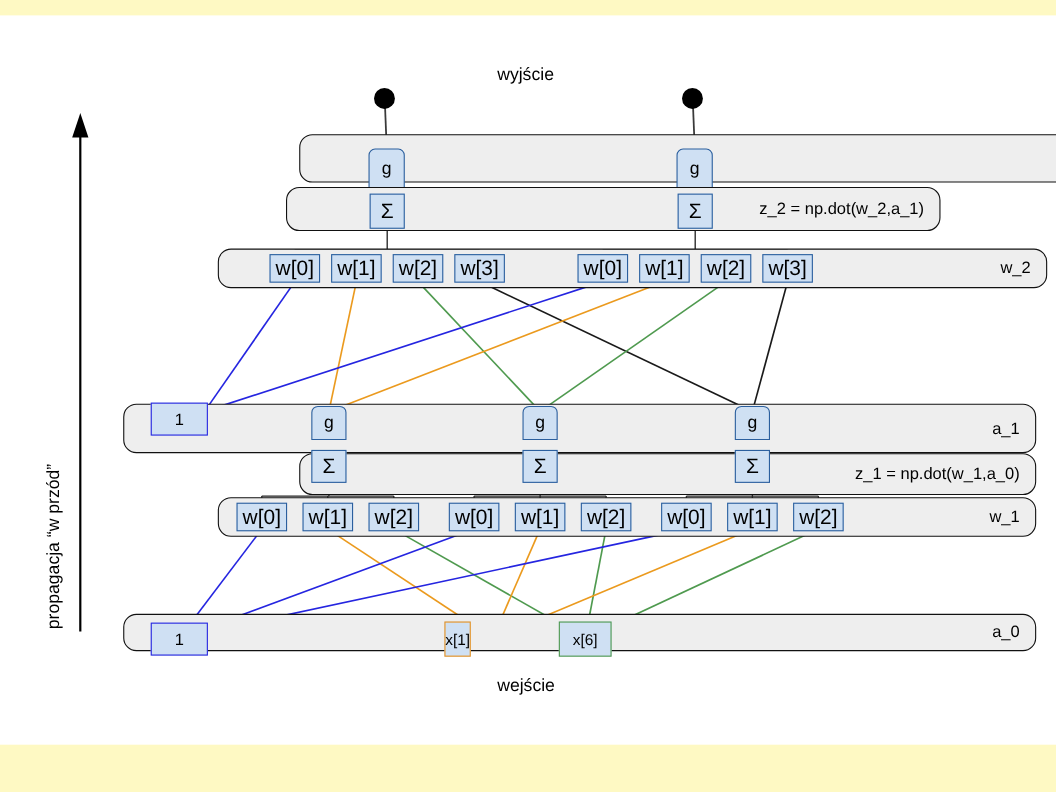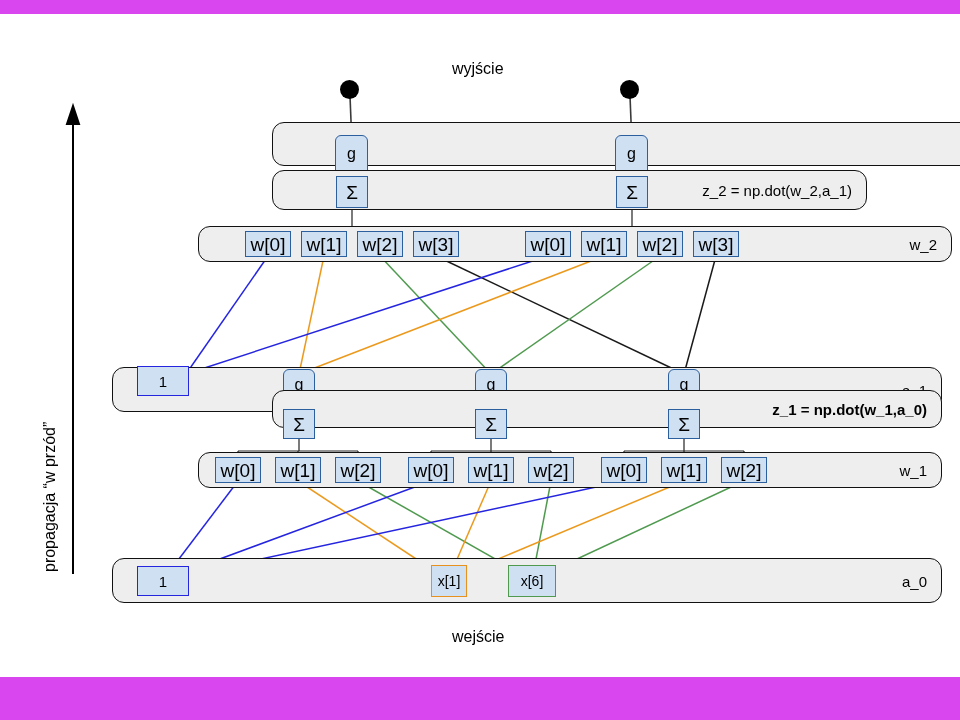--- a/index.html
+++ b/index.html
@@ -1,17 +1,17 @@
 <!DOCTYPE html>
 <html><head>
 <meta charset="utf-8">
 <style>
   html,body{margin:0;padding:0;background:#000;}
   body{width:960px;height:720px;font-family:"Liberation Sans",sans-serif;}
-  #root{position:relative;width:960px;height:720px;background:#d946ef;overflow:hidden;}
+  #root{position:relative;width:960px;height:720px;background:#fef9c3;overflow:hidden;}
   #canvas{position:absolute;left:0;top:14px;width:960px;height:663px;background:#fff;}
   .svg-layer{position:absolute;left:0;top:0;width:960px;height:663px;}
 
   .band{
     position:absolute;
     background:#eeeeee;
     border:1.4px solid #111;
     border-radius:12px;
     box-sizing:border-box;
   }
@@ -149,31 +149,31 @@
 
       <line x1="624" y1="467" x2="163" y2="566" stroke="#2525e0" stroke-width="1.5"></line>
       <line x1="684" y1="467" x2="448" y2="566" stroke="#eb9a1e" stroke-width="1.5"></line>
       <line x1="744" y1="467" x2="532" y2="566" stroke="#4f9a4f" stroke-width="1.5"></line>
     </svg>
 
     <div class="out-dot" style="left:340px;top:66px;"></div>
     <div class="out-dot" style="left:620px;top:66px;"></div>
 
     <div class="free-text" style="left:452px;top:46px;">wyjście</div>
-    <div class="free-text" style="left:452px;top:614px;">wejście</div>
+    <div class="free-text" style="left:452px;top:601px;">wejście</div>
 
     <div class="rot-label" style="left:41px;top:558px;">propagacja “w przód”</div>
 
     <div class="band" style="left:272px;top:108px;width:728px;height:44px;">
       <div class="band-label">a_2</div>
     </div>
     <div class="node gbox" style="left:335px;top:121px;width:33px;height:37px;">g</div>
     <div class="node gbox" style="left:615px;top:121px;width:33px;height:37px;">g</div>
 
-    <div class="band" style="left:272px;top:156px;width:595px;height:40px;">
+    <div class="band" style="left:260px;top:156px;width:595px;height:40px;">
       <div class="band-label formula">z_2 = np.dot(w_2,a_1)</div>
     </div>
     <div class="node sigma" style="left:336px;top:162px;width:32px;height:32px;">Σ</div>
     <div class="node sigma" style="left:616px;top:162px;width:32px;height:32px;">Σ</div>
 
     <div class="band" style="left:198px;top:212px;width:754px;height:36px;">
       <div class="band-label">w_2</div>
     </div>
     <div class="node wbox" style="left:245px;top:217px;width:46px;height:26px;">w[0]</div>
     <div class="node wbox" style="left:301px;top:217px;width:46px;height:26px;">w[1]</div>
@@ -185,41 +185,41 @@
     <div class="node wbox" style="left:693px;top:217px;width:46px;height:26px;">w[3]</div>
 
     <div class="band" style="left:112px;top:341px;width:830px;height:45px;margin-top:12px;">
       <div class="band-label">a_1</div>
     </div>
     <div class="node bias" style="left:137px;top:352px;width:52px;height:30px;">1</div>
     <div class="node gbox" style="left:283px;top:355px;width:32px;height:31px;">g</div>
     <div class="node gbox" style="left:475px;top:355px;width:32px;height:31px;">g</div>
     <div class="node gbox" style="left:668px;top:355px;width:32px;height:31px;">g</div>
 
-    <div class="band" style="left:272px;top:376px;width:670px;height:38px;font-weight:bold;">
+    <div class="band" style="left:272px;top:398px;width:670px;height:38px;">
       <div class="band-label formula">z_1 = np.dot(w_1,a_0)</div>
     </div>
     <div class="node sigma" style="left:283px;top:395px;width:32px;height:30px;">Σ</div>
     <div class="node sigma" style="left:475px;top:395px;width:32px;height:30px;">Σ</div>
     <div class="node sigma" style="left:668px;top:395px;width:32px;height:30px;">Σ</div>
 
     <div class="band" style="left:198px;top:438px;width:744px;height:36px;">
       <div class="band-label">w_1</div>
     </div>
     <div class="node wbox" style="left:215px;top:443px;width:46px;height:26px;">w[0]</div>
     <div class="node wbox" style="left:275px;top:443px;width:46px;height:26px;">w[1]</div>
     <div class="node wbox" style="left:335px;top:443px;width:46px;height:26px;">w[2]</div>
     <div class="node wbox" style="left:408px;top:443px;width:46px;height:26px;">w[0]</div>
     <div class="node wbox" style="left:468px;top:443px;width:46px;height:26px;">w[1]</div>
     <div class="node wbox" style="left:528px;top:443px;width:46px;height:26px;">w[2]</div>
     <div class="node wbox" style="left:601px;top:443px;width:46px;height:26px;">w[0]</div>
     <div class="node wbox" style="left:661px;top:443px;width:46px;height:26px;">w[1]</div>
     <div class="node wbox" style="left:721px;top:443px;width:46px;height:26px;">w[2]</div>
 
-    <div class="band" style="left:112px;top:544px;width:830px;height:45px;">
+    <div class="band" style="left:112px;top:544px;width:830px;height:34px;">
       <div class="band-label">a_0</div>
     </div>
     <div class="node bias" style="left:137px;top:552px;width:52px;height:30px;">1</div>
-    <div class="node x-orange" style="left:431px;top:551px;width:36px;height:32px;">x[1]</div>
+    <div class="node x-orange" style="left:404px;top:551px;width:24px;height:32px;">x[1]</div>
     <div class="node x-green" style="left:508px;top:551px;width:48px;height:32px;">x[6]</div>
 
   </div>
 </div>
 
 </body></html>

